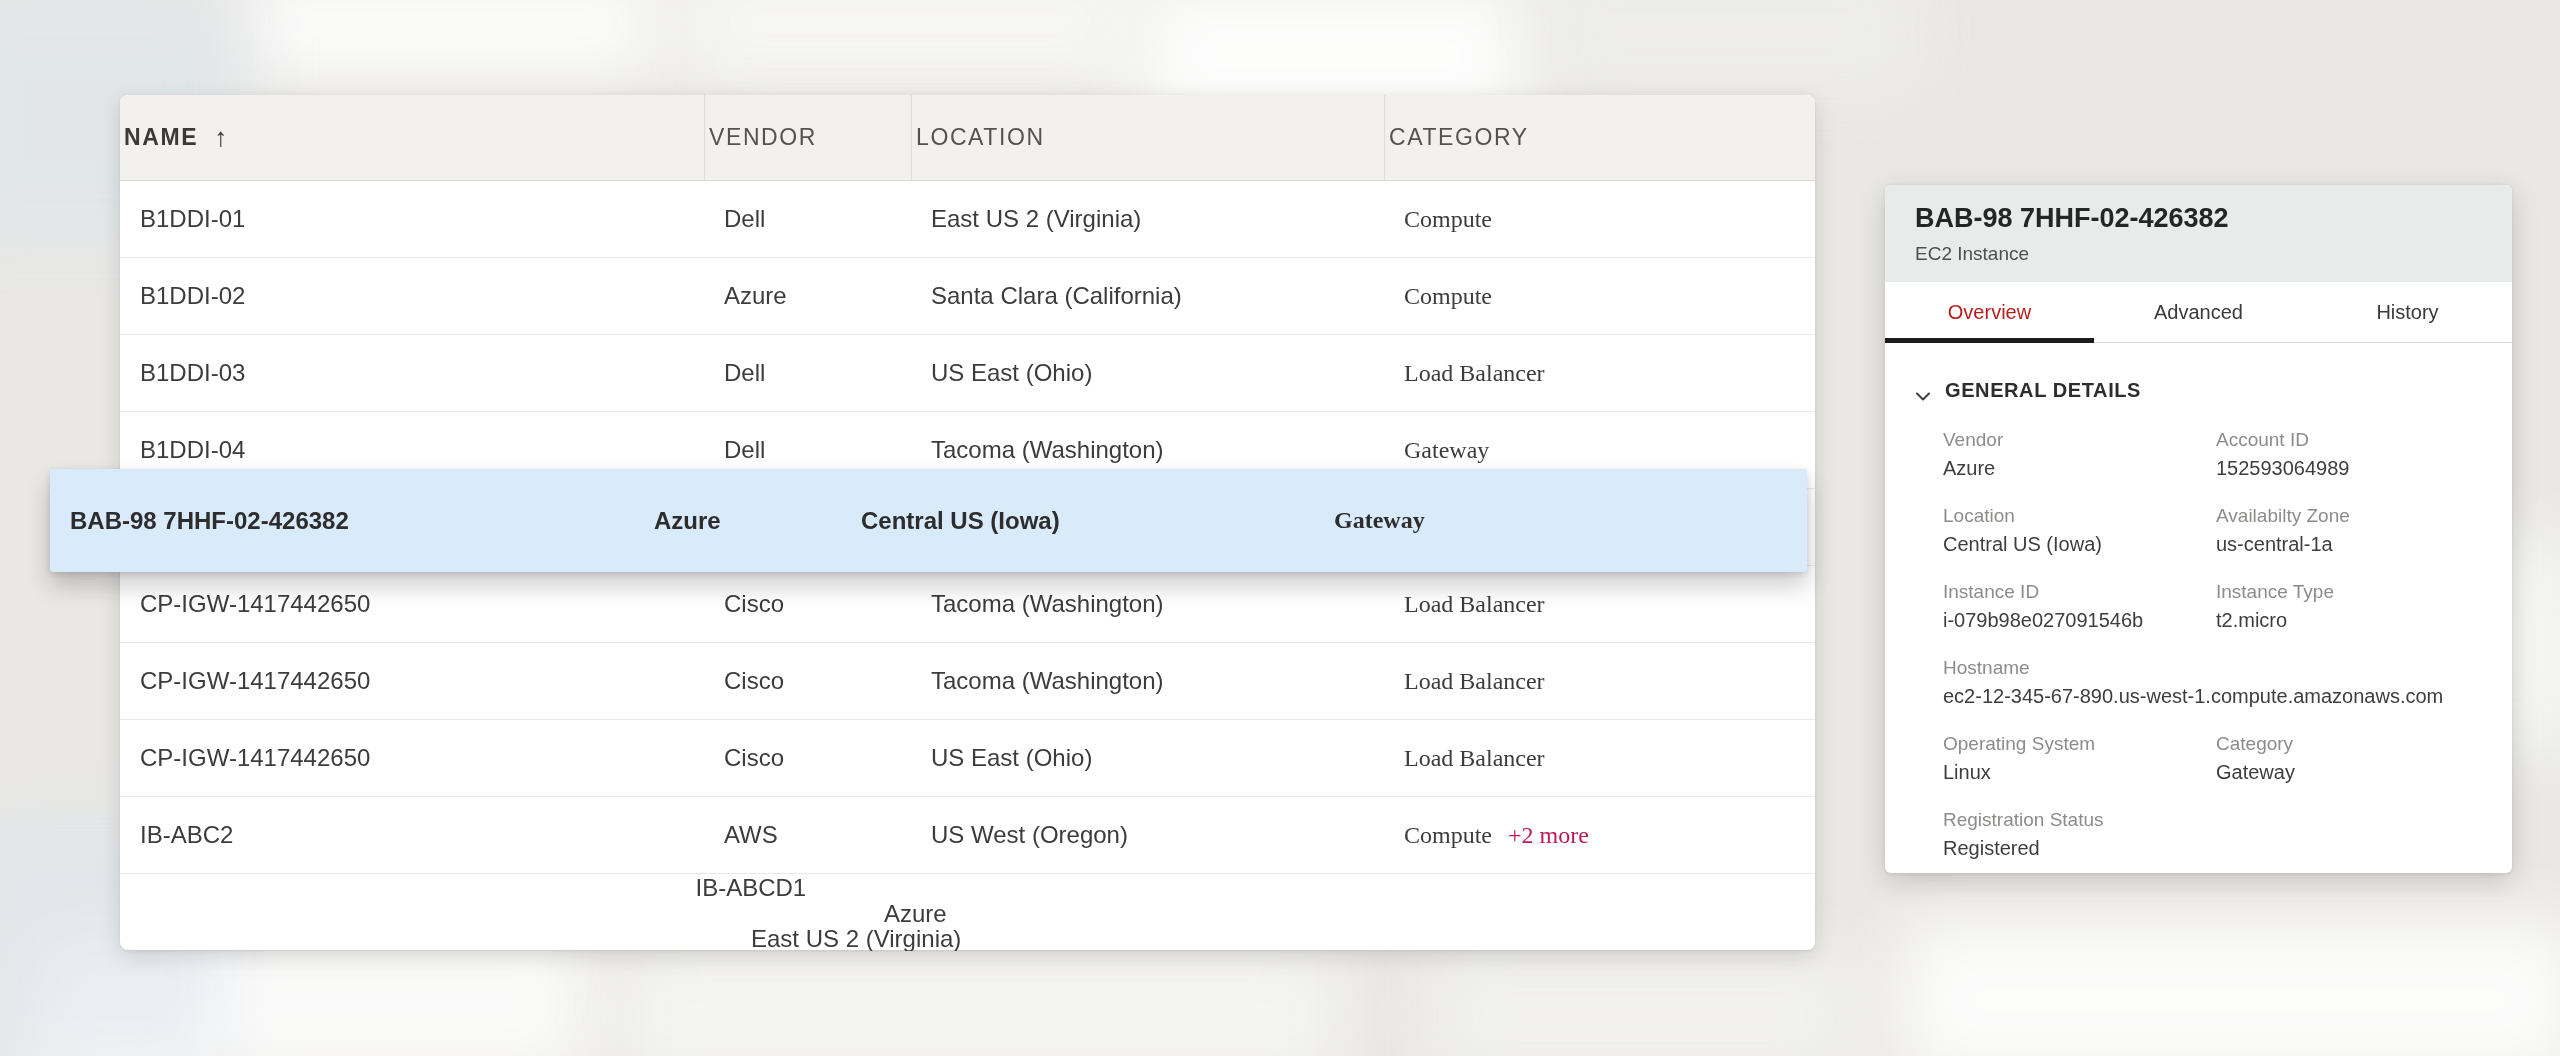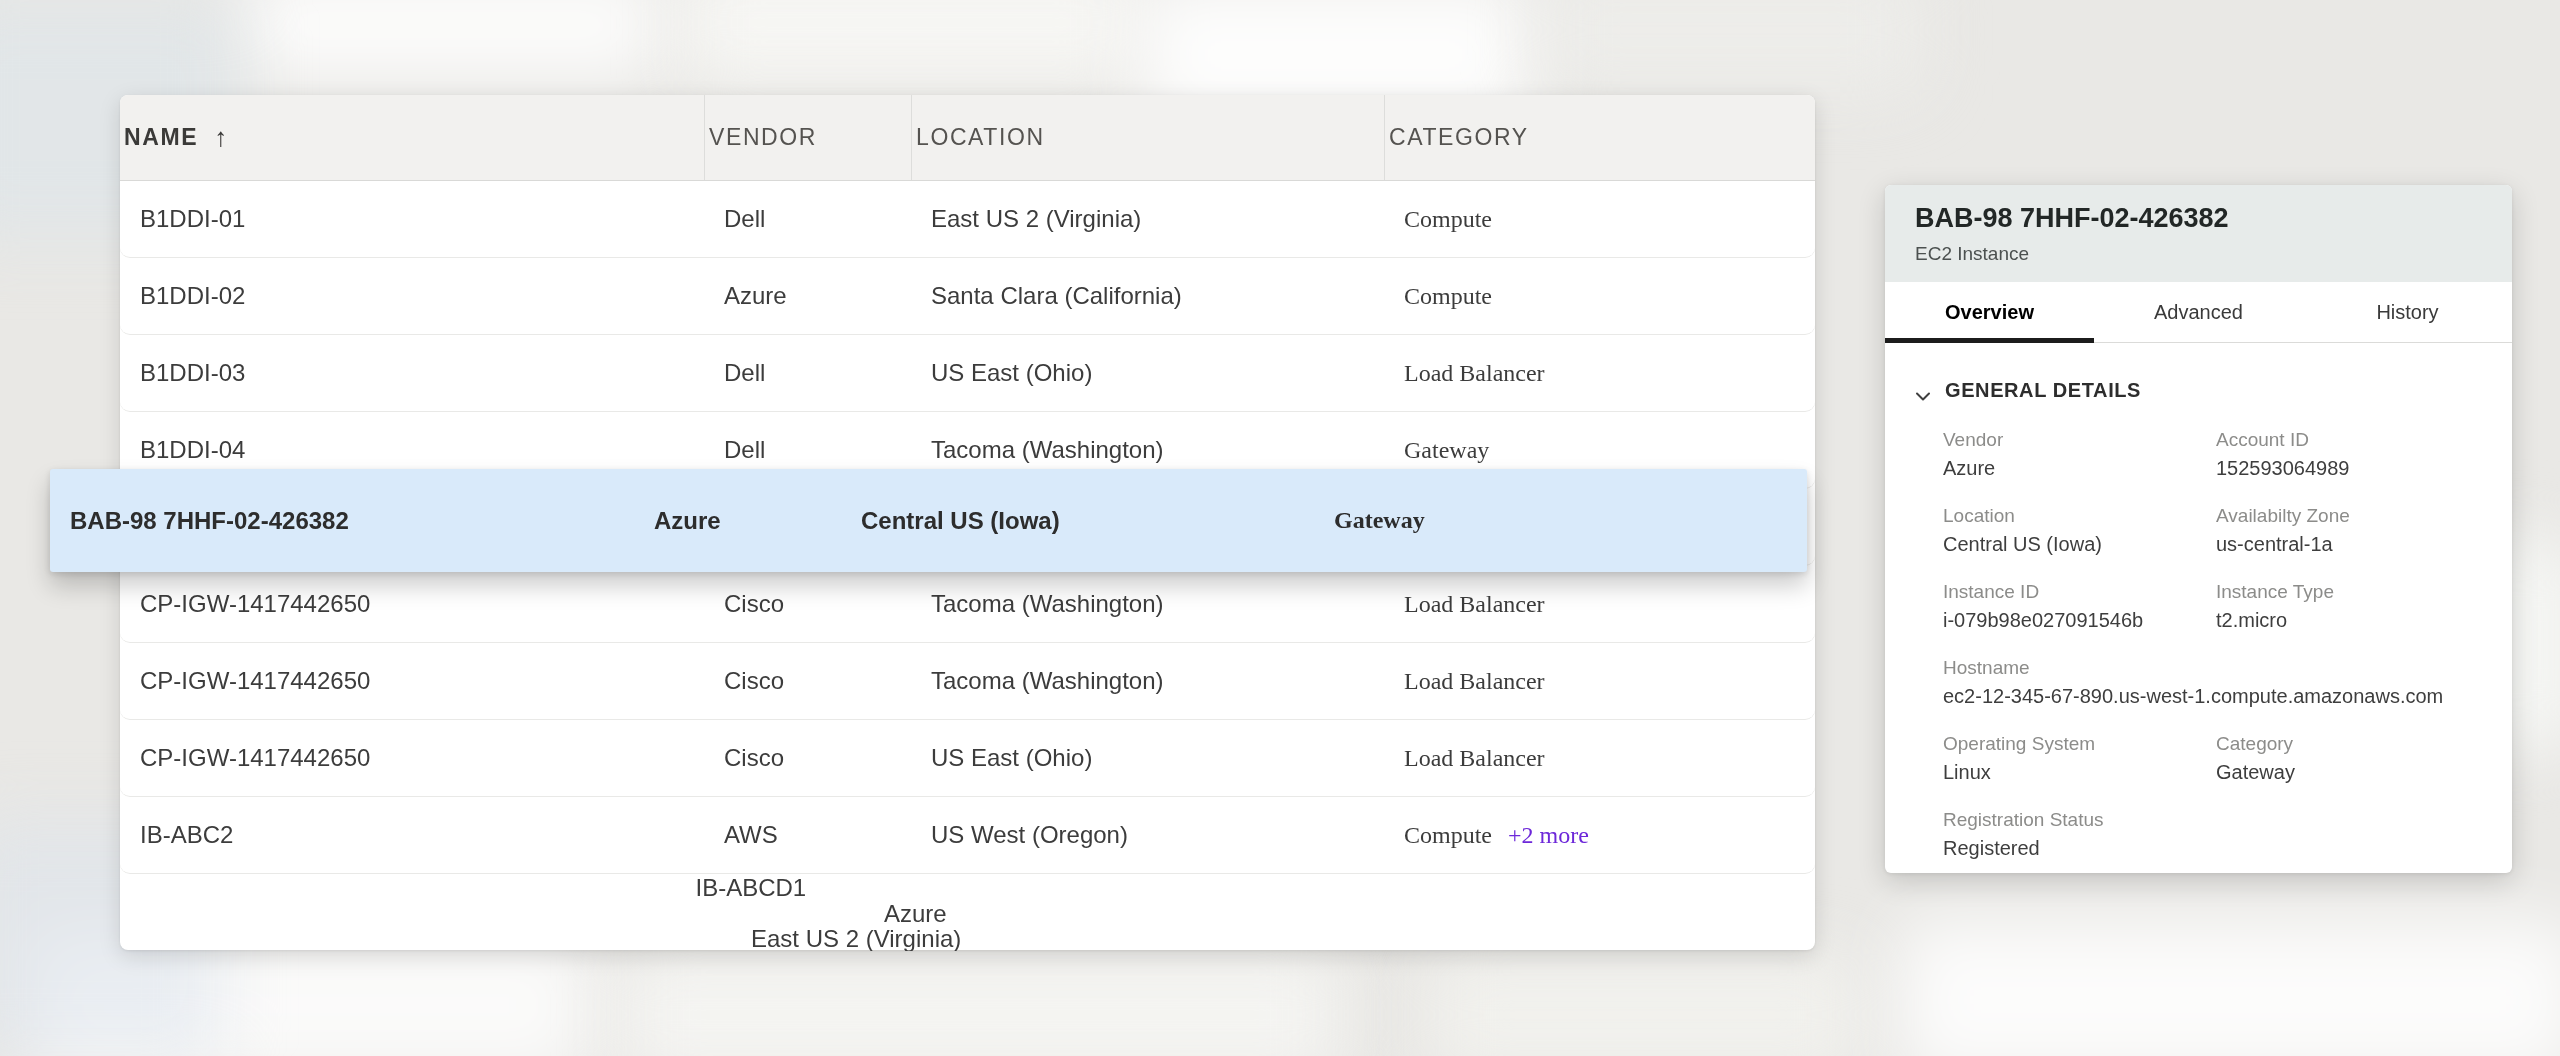--- a/index.html
+++ b/index.html
@@ -36,28 +36,28 @@
   }
   .th{display:flex;align-items:center;padding-left:4px;box-sizing:border-box;
     font-size:23px;color:#555350;letter-spacing:1.6px;cursor:pointer;}
   .th.c-name{width:584px;color:#3b3a38;font-weight:700;}
   .th.c-vendor{width:207px;border-left:1px solid #dddddb;}
   .th.c-location{width:473px;border-left:1px solid #dddddb;}
   .th.c-category{flex:1;border-left:1px solid #dddddb;}
   .sort-arrow{font-size:26px;font-weight:400;margin-left:16px;color:#3b3a38;letter-spacing:0;}
 
   .t-row{display:flex;height:77px;align-items:center;border-bottom:1px solid #e9e9e7;
-    font-size:24px;color:#3c3c3c;cursor:pointer;box-sizing:border-box;border-radius:10px;}
+    font-size:24px;color:#3c3c3c;cursor:pointer;box-sizing:border-box;}
   .t-row:last-child{border-bottom:none;flex-direction:column;}
   .td{padding-left:20px;box-sizing:border-box;white-space:nowrap;overflow:hidden;}
   .td.c-name{width:584px;}
   .td.c-vendor{width:207px;}
   .td.c-location{width:473px;}
   .td.c-category{flex:1;display:flex;align-items:center;font-family:Liberation Serif, serif;}
-  .more-link{color:#6d28d9;margin-left:16px;cursor:pointer;}
+  .more-link{color:#be185d;margin-left:16px;cursor:pointer;}
 
   
   .drag-row{
     position:absolute;left:50px;top:469px;width:1757px;height:103px;
     background:#d9eafa;border-radius:3px;display:flex;align-items:center;
     font-size:24px;font-weight:700;color:#2d2d2d;
     box-shadow:0 14px 24px rgba(0,0,0,.20), 0 2px 6px rgba(0,0,0,.12);
     cursor:grabbing;z-index:5;
   }
 
@@ -67,21 +67,21 @@
     background:#ffffff;border-radius:6px;
     box-shadow:0 8px 28px rgba(0,0,0,.16), 0 1px 4px rgba(0,0,0,.08);
   }
   .p-header{height:97px;background:#e7ebea;border-radius:6px 6px 0 0;
     padding:16px 0 0 30px;box-sizing:border-box;}
   .p-title{font-size:27px;font-weight:700;color:#222726;line-height:34px;}
   .p-subtitle{font-size:19px;color:#4c5150;margin-top:8px;}
   .p-tabs{display:flex;height:60px;border-bottom:1px solid #dbdbd9;}
   .p-tab{flex:1;display:flex;align-items:center;justify-content:center;
     font-size:20px;color:#3a3a3a;cursor:pointer;position:relative;box-sizing:border-box;}
-  .p-tab.active{font-weight:700;color:#000000;}
+  .p-tab.active{font-weight:400;color:#b91c1c;}
   .p-tab.active::after{content:"";position:absolute;left:0;right:0;bottom:-1px;height:5px;background:#1c1c1c;}
   .p-body{padding:28px 30px 0 30px;}
   .section-header{display:flex;align-items:flex-end;cursor:pointer;margin-top:8px;}
   .chevron{margin-right:14px;display:flex;align-items:center;}
   .section-title{font-size:20px;font-weight:700;color:#2d2d2d;letter-spacing:.6px;}
   .fields{display:grid;grid-template-columns:273px 1fr;column-gap:0;
     row-gap:23px;margin:26px 0 0 28px;}
   .field .f-label{font-size:19px;color:#8c8c8a;line-height:23px;}
   .field .f-value{font-size:20px;color:#3e3e3e;line-height:26px;margin-top:4px;}
   .field.wide{grid-column:1 / span 2;}

